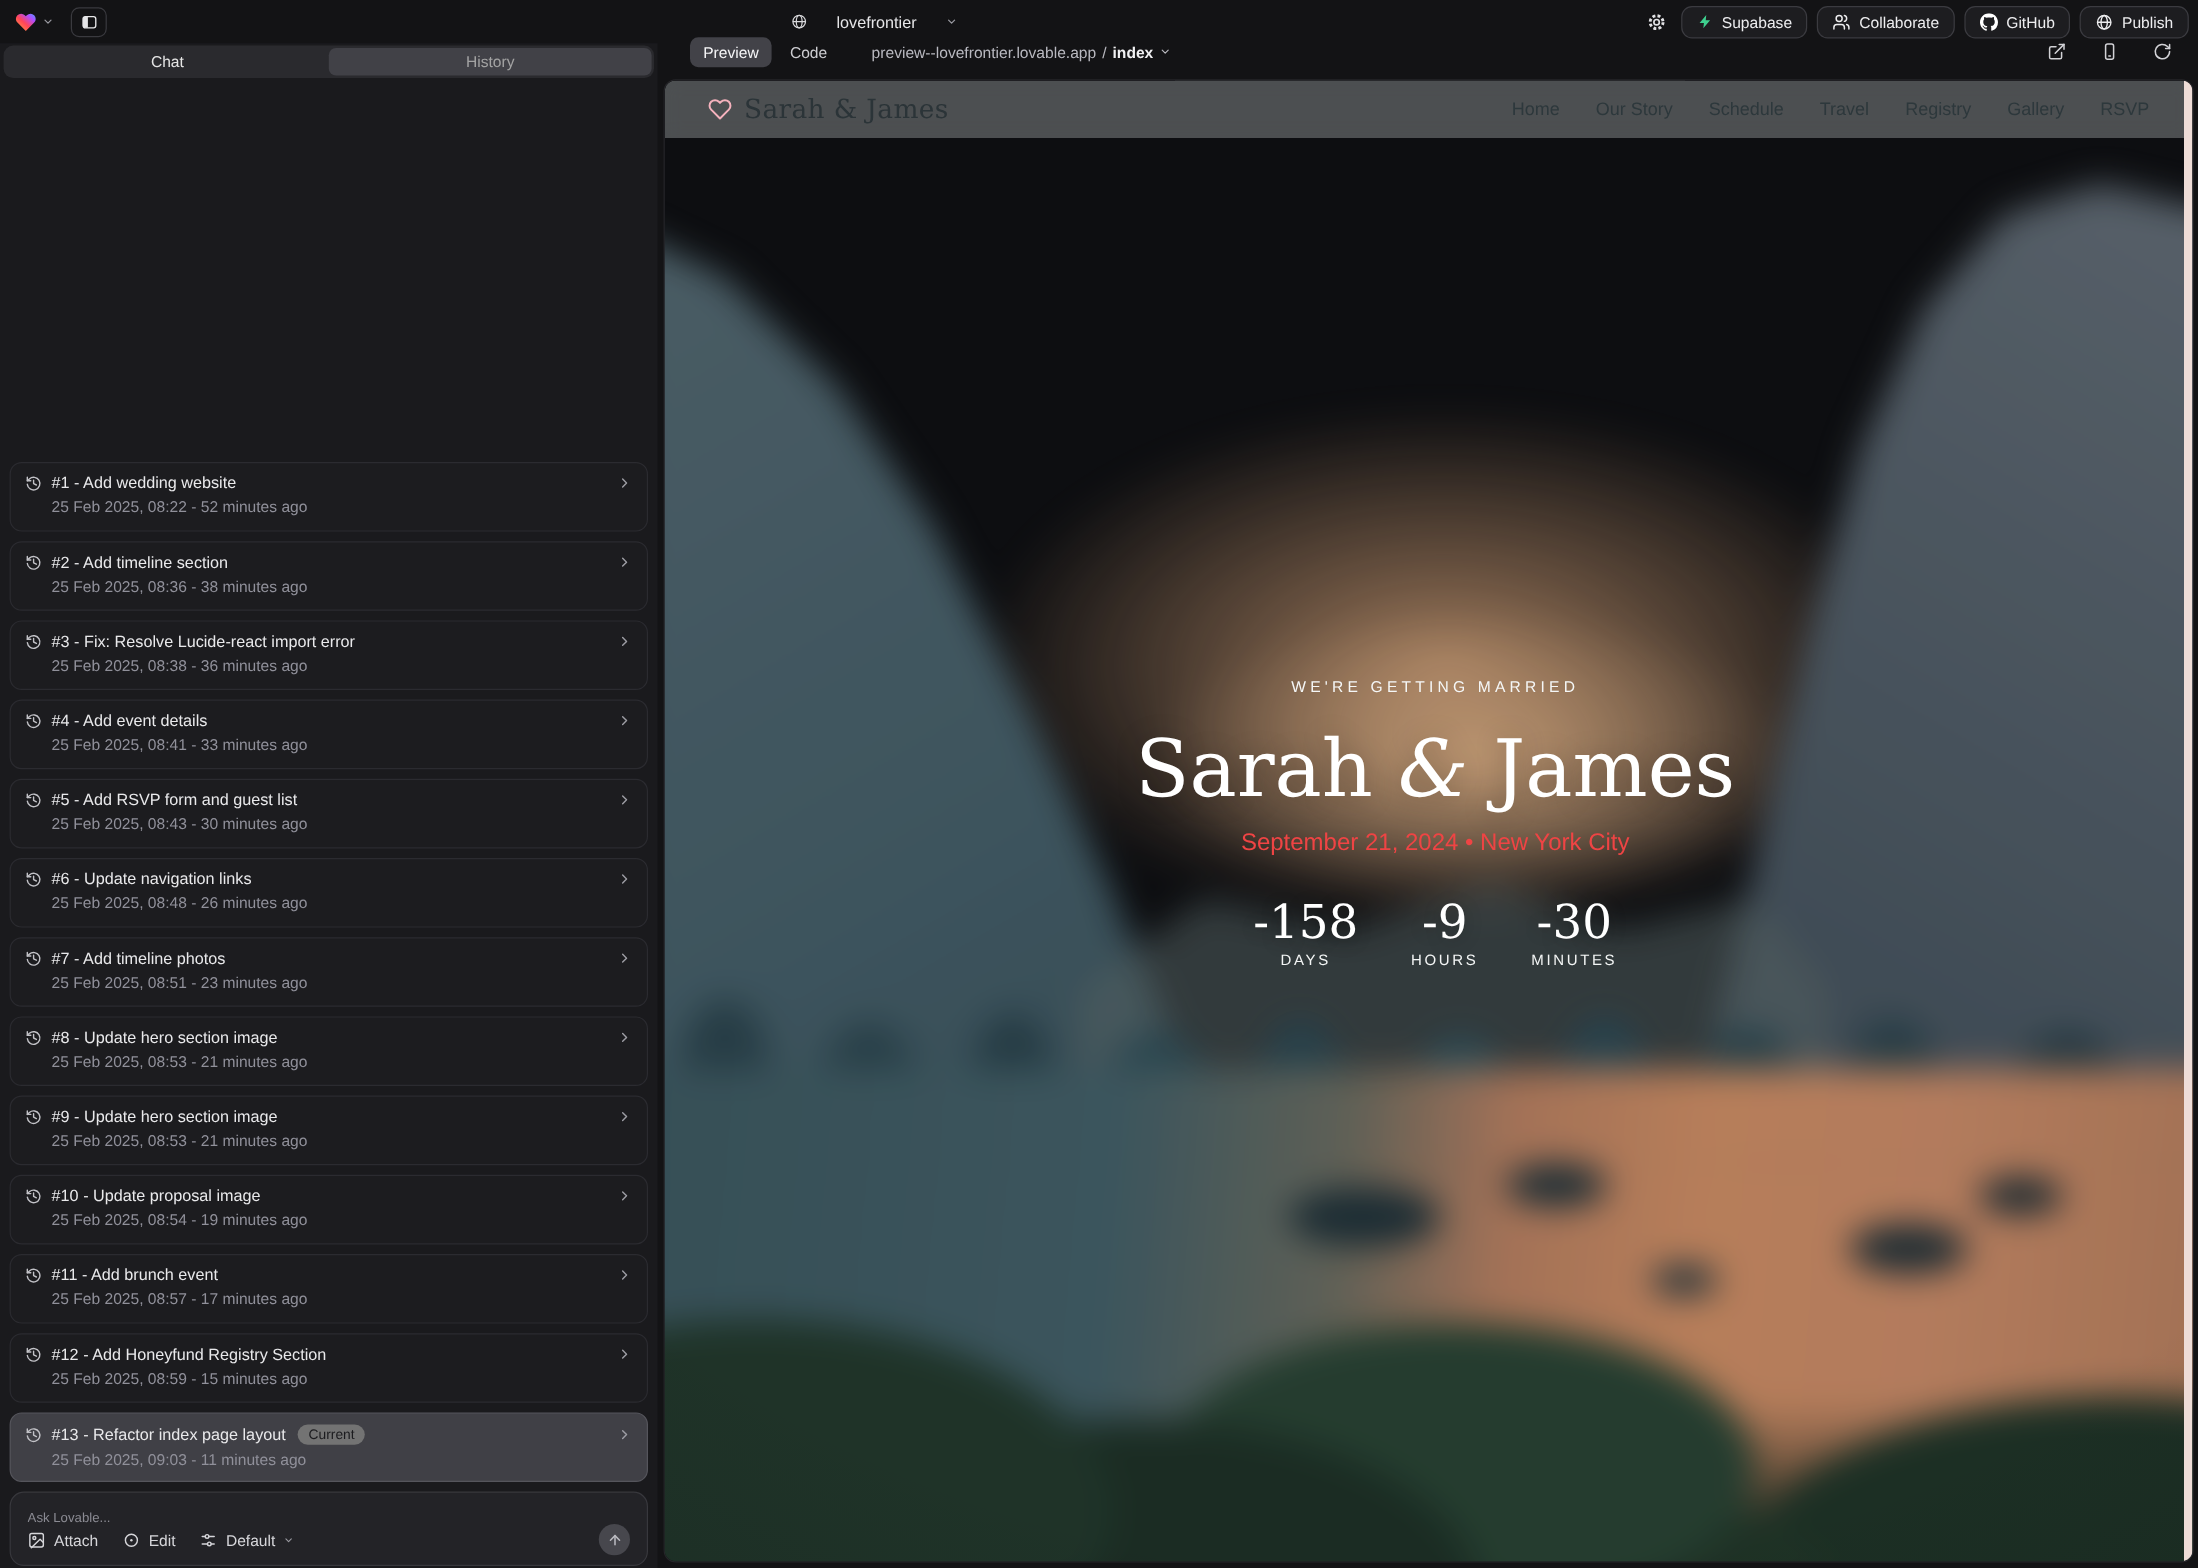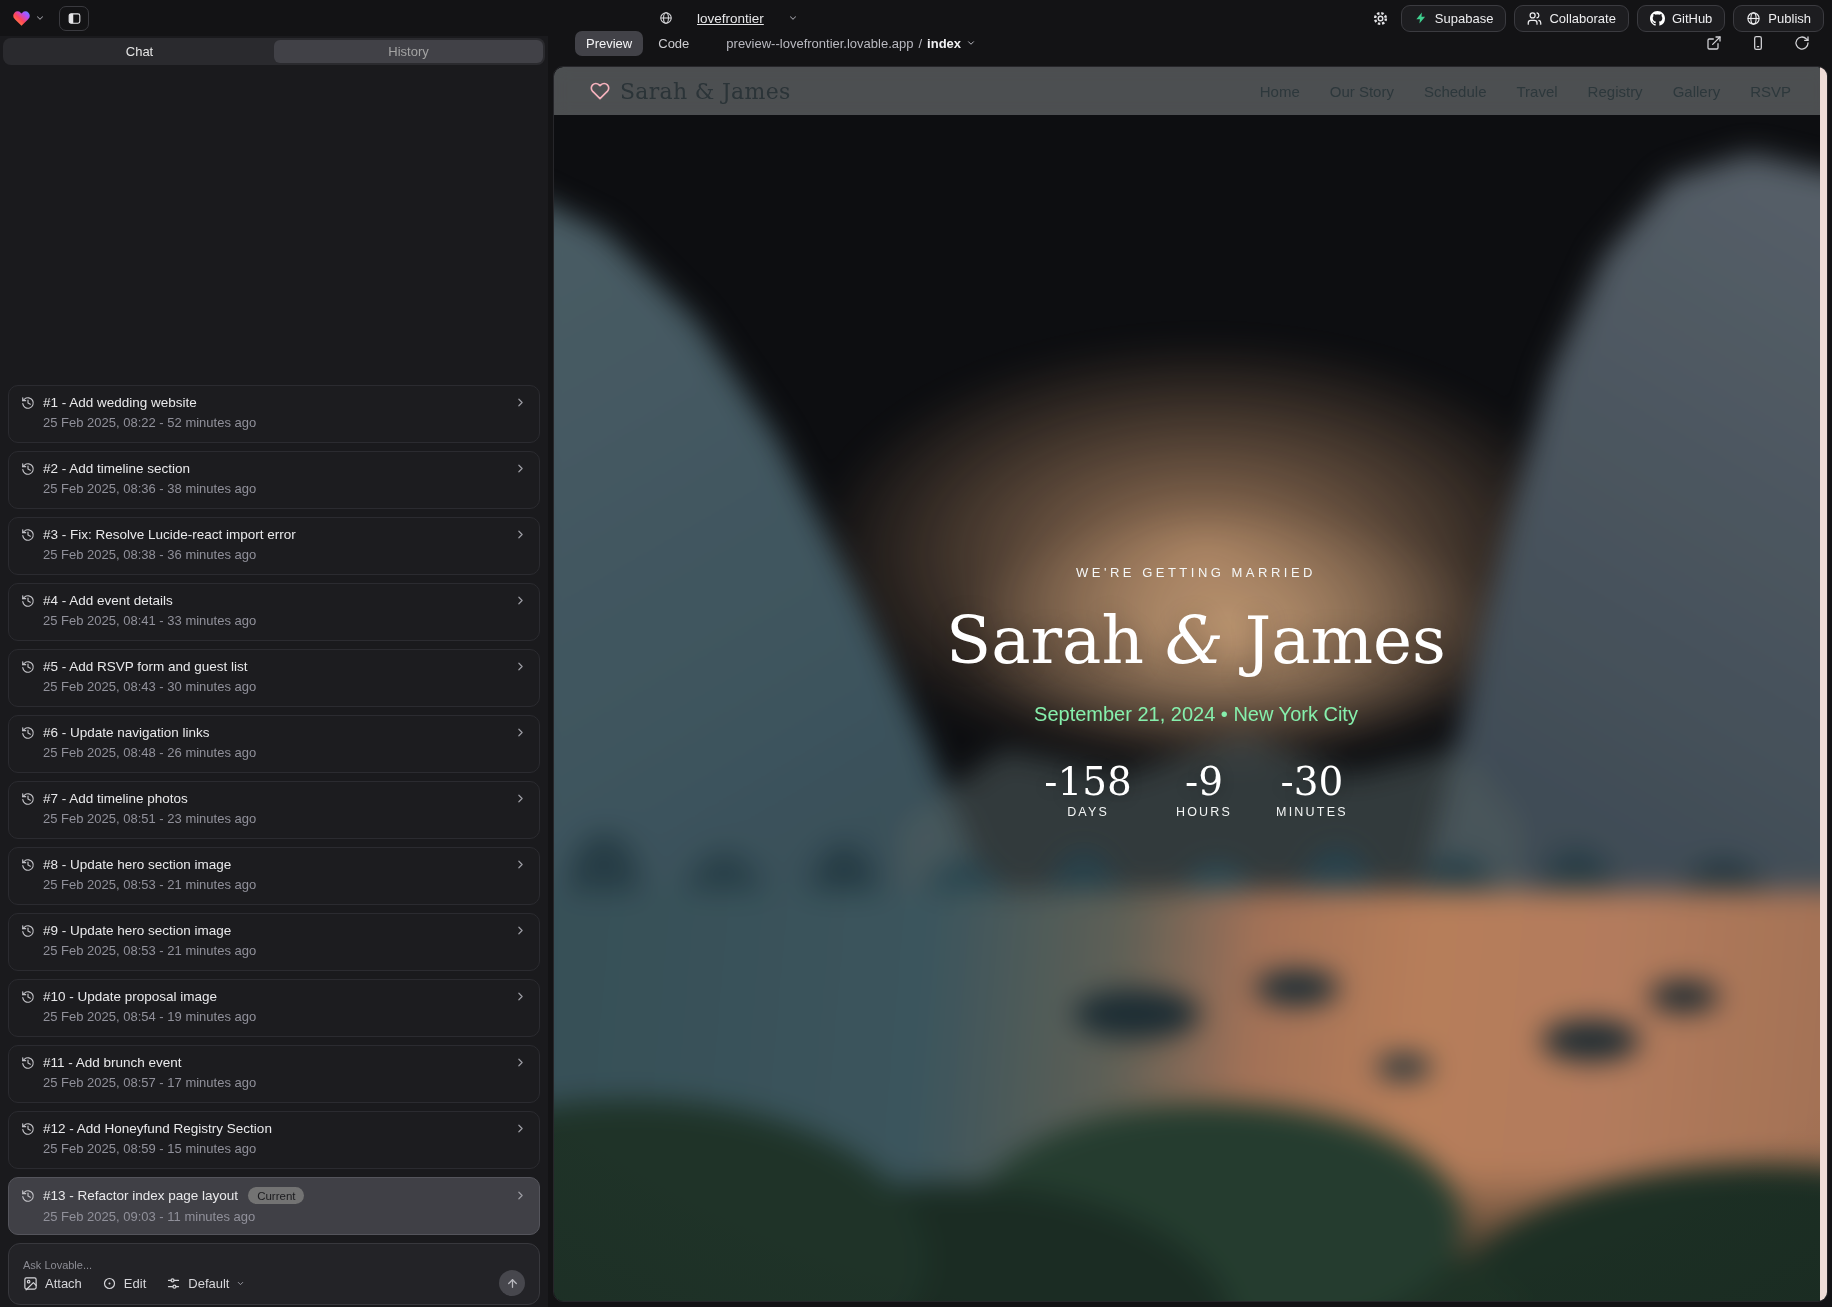--- a/index.html
+++ b/index.html
@@ -17,21 +17,21 @@
     position:absolute; left:0; top:0; width:1832px; height:36px;
     display:flex; align-items:center; padding:0 8px 0 12px;
   }
   .topbar-left { display:flex; align-items:center; gap:6px; }
   .logo-btn { display:flex; align-items:center; gap:4px; cursor:pointer; }
   .toggle-btn {
     width:30px; height:25px; border:1px solid #3a3a3f; border-radius:7px;
     display:flex; align-items:center; justify-content:center; margin-left:8px;
     background:transparent;
   }
-  .topbar-center { margin:0 auto; display:flex; align-items:center; gap:24px; font-size:13.5px; color:#e6e6e8;text-decoration:underline; }
+  .topbar-center { margin:0 auto; display:flex; align-items:center; gap:24px; font-size:13.5px; color:#e6e6e8; }
   .topbar-right { display:flex; align-items:center; gap:8px; }
   .icon-btn { background:none; border:none; color:#d2d2d6; padding:4px; display:flex; }
   .pill-btn {
     height:27px; display:flex; align-items:center; gap:7px; padding:0 12px;
     background:#1d1d20; border:1px solid #3b3b40; border-radius:9px;
     color:#ededef; font-size:13px; font-family:inherit;justify-content:center;
   }
 
   
   .left-panel {
@@ -195,21 +195,21 @@
   .hero-content {
     position:absolute; left:18px; right:7px; top:498px; z-index:3;
     text-align:center; color:#ffffff;
   }
   .hero-eyebrow { font-size:13px; letter-spacing:3.5px; color:#f5f7f7; font-weight:500; }
   .hero-title {
     font-family:"DejaVu Serif","Liberation Serif",serif; font-weight:500;
     font-size:66px; margin-top:22px; text-shadow:0 2px 22px rgba(0,0,0,0.25);
   }
   .hero-title em { font-style:italic; font-weight:400; }
-  .hero-date { font-size:20px; margin-top:24px; color:#86efac; }
+  .hero-date { font-size:20px; margin-top:12px; color:#ef4444; }
   .countdown { margin-top:36px; display:flex; justify-content:center; gap:44px; }
   .cd-value {
     font-family:"DejaVu Serif","Liberation Serif",serif; font-size:39px; line-height:1;
     text-shadow:0 2px 14px rgba(0,0,0,0.25);
   }
   .cd-label { font-size:12.5px; letter-spacing:2.2px; margin-top:4px; color:#f3f5f5; }
 
   .site-scrollbar {
     position:absolute; right:0; top:0; bottom:0; width:7px; z-index:6;
     background:#eedcd7;

